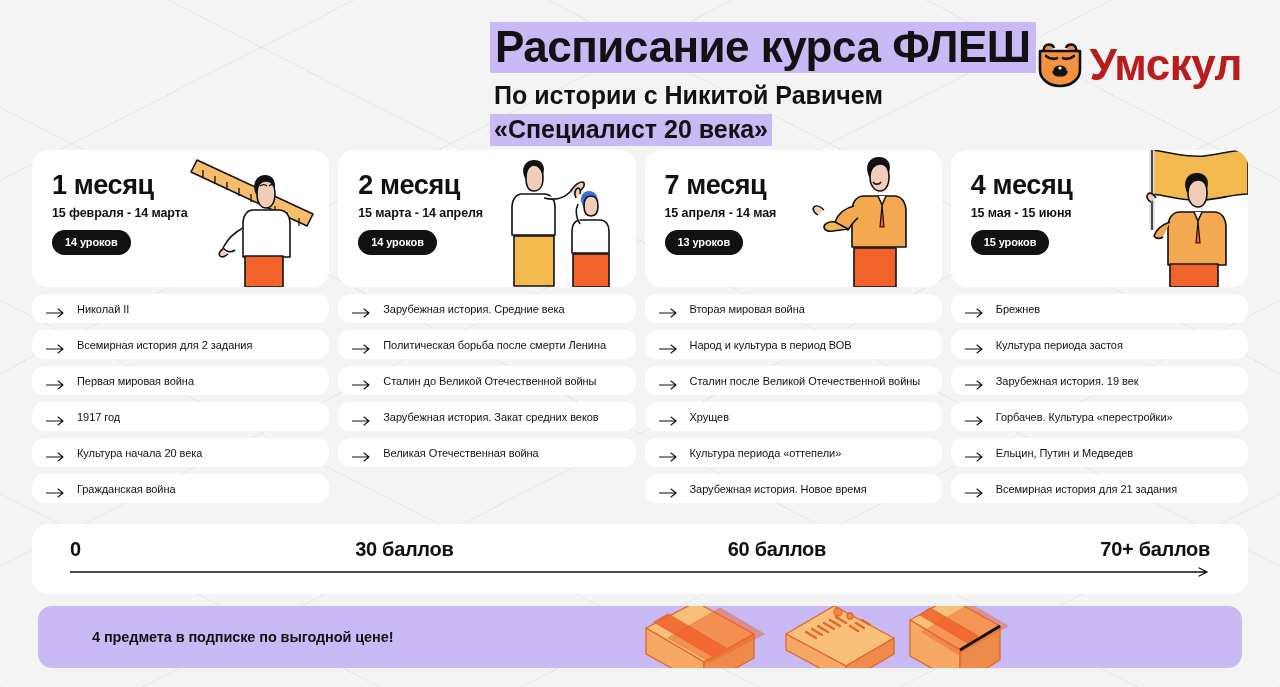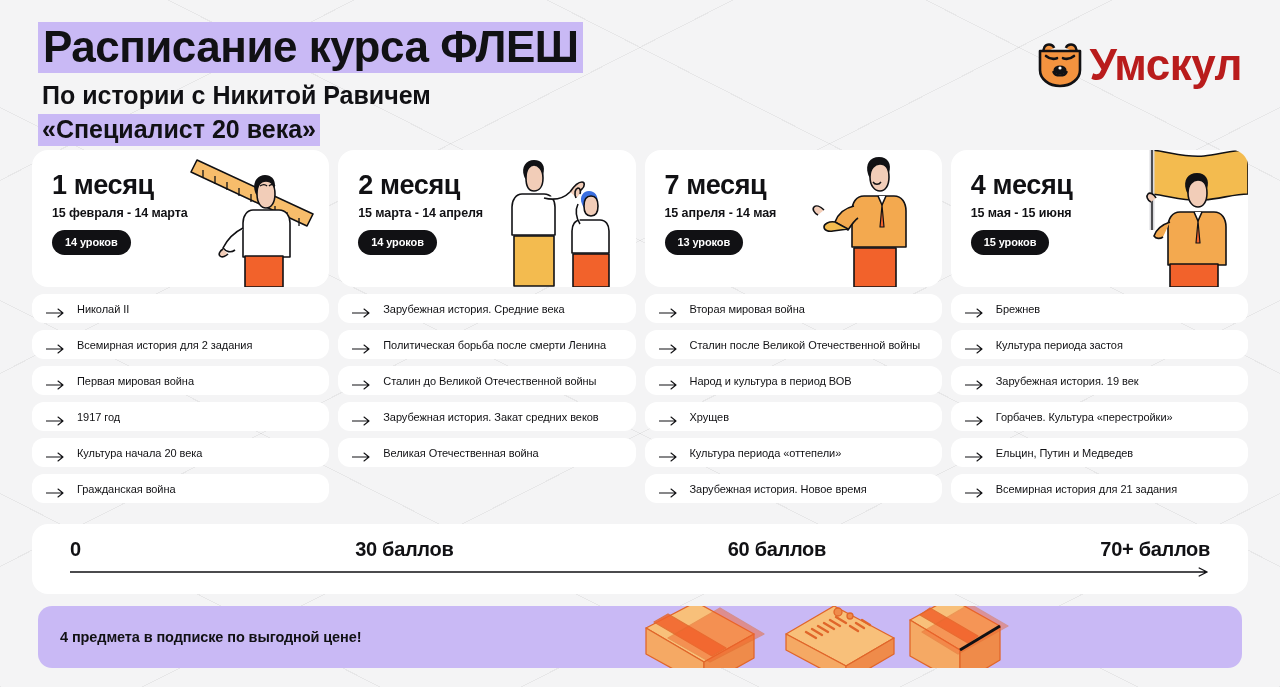--- a/index.html
+++ b/index.html
@@ -20,21 +20,21 @@
       repeating-linear-gradient(-27deg, rgba(0,0,0,0.055) 0 1px, rgba(0,0,0,0) 1px 172px);
     pointer-events: none;
     z-index: 0;
   }
   .page { position: relative; z-index: 1; width: 1280px; height: 687px; }
 
   
   .header {
     position: absolute; left: 0; top: 0; right: 0; height: 150px;
     padding: 22px 38px 0 38px;
-    display: flex; align-items: flex-start; justify-content: space-between;
+    display: flex; align-items: flex-start; justify-content: flex-end;
   }
   .title-block { display: flex; flex-direction: column; align-items: flex-start; }
   .main-title {
     font-size: 44px; font-weight: bold; letter-spacing: -0.5px;
     color: #111114; line-height: 1.12;
     background: #c9b9f5;
     padding: 0 5px 2px 5px;
     display: inline-block;
     margin-bottom: 7px;
   }
@@ -112,20 +112,21 @@
   }
   .score-axis { position: relative; height: 14px; }
   .score-axis svg { width: 100%; height: 14px; display: block; }
 
   
   .promo {
     position: absolute; left: 38px; right: 38px; top: 606px;
     height: 62px; background: #c9b9f5; border-radius: 14px;
     display: flex; align-items: center; overflow: hidden;
     position: absolute;
+    padding-left: 32px;
   }
   .promo-text {
     font-size: 14.5px; font-weight: bold; color: #111114;
     letter-spacing: -0.1px; padding-left: 22px; z-index: 2;
   }
   .promo-art {
     position: absolute; left: 600px; top: -8px; height: 78px; width: 420px;
   }
 </style>
 </head>
@@ -324,29 +325,29 @@
             </svg>
         </span>
         <span class="lesson-label">Вторая мировая война</span>
       </div>
       <div class="lesson-row">
         <span class="arrow-icon">
           <svg viewBox="0 0 20 10" width="20" height="10">
               <path d="M0 5h17M12 1l5 4-5 4" stroke="#111114" stroke-width="1.1" fill="none" stroke-linecap="round" stroke-linejoin="round"></path>
             </svg>
         </span>
+        <span class="lesson-label">Народ и культура в период ВОВ</span>
+      </div>
+      <div class="lesson-row">
+        <span class="arrow-icon">
+          <svg viewBox="0 0 20 10" width="20" height="10">
+              <path d="M0 5h17M12 1l5 4-5 4" stroke="#111114" stroke-width="1.1" fill="none" stroke-linecap="round" stroke-linejoin="round"></path>
+            </svg>
+        </span>
         <span class="lesson-label">Сталин после Великой Отечественной войны</span>
-      </div>
-      <div class="lesson-row">
-        <span class="arrow-icon">
-          <svg viewBox="0 0 20 10" width="20" height="10">
-              <path d="M0 5h17M12 1l5 4-5 4" stroke="#111114" stroke-width="1.1" fill="none" stroke-linecap="round" stroke-linejoin="round"></path>
-            </svg>
-        </span>
-        <span class="lesson-label">Народ и культура в период ВОВ</span>
       </div>
       <div class="lesson-row">
         <span class="arrow-icon">
           <svg viewBox="0 0 20 10" width="20" height="10">
               <path d="M0 5h17M12 1l5 4-5 4" stroke="#111114" stroke-width="1.1" fill="none" stroke-linecap="round" stroke-linejoin="round"></path>
             </svg>
         </span>
         <span class="lesson-label">Хрущев</span>
       </div>
       <div class="lesson-row">

